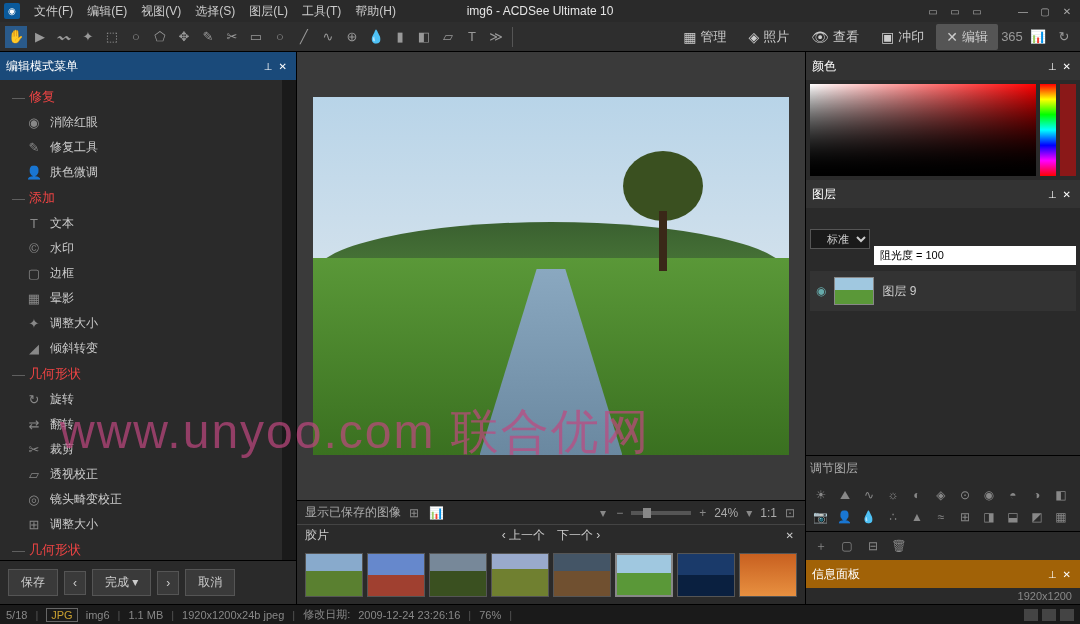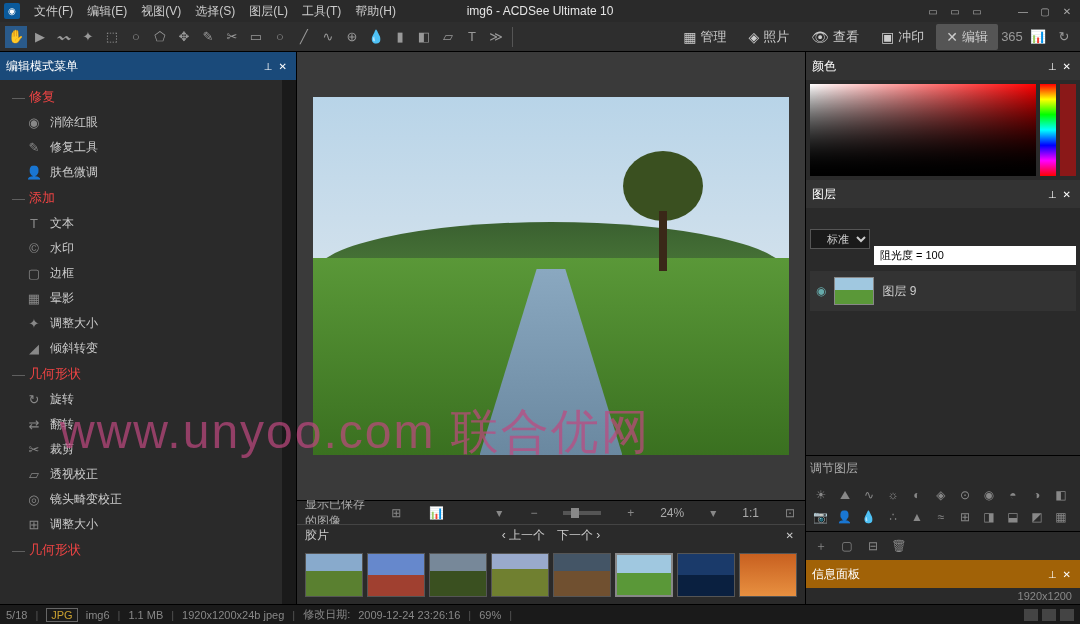--- a/index.html
+++ b/index.html
@@ -45,21 +45,21 @@
 .center { flex:1; background:#3a3a3a; display:flex; flex-direction:column; }
 .canvas { flex:1; display:flex; align-items:center; justify-content:center; background:#3a3a3a; position:relative; }
 .image-view { width:476px; height:358px; position:relative; overflow:hidden; }
 .sky { position:absolute; top:0; left:0; right:0; height:45%; background:linear-gradient(#b8d4e8,#d0e0ec); }
 .hills { position:absolute; top:35%; left:0; right:0; height:15%; background:linear-gradient(#3a6030,#4a7838); border-radius:50% 50% 0 0 / 100% 100% 0 0; }
 .grass { position:absolute; top:45%; left:0; right:0; bottom:0; background:linear-gradient(#5a9838,#3a7020); }
 .stream { position:absolute; top:48%; left:35%; width:30%; bottom:0; background:linear-gradient(#8aa8c0,#6a88a0); clip-path:polygon(40% 0,60% 0,100% 100%,0 100%); }
 .tree { position:absolute; top:15%; right:18%; width:80px; height:120px; }
 .tree-crown { width:80px; height:70px; background:#3a5020; border-radius:50%; }
 .tree-trunk { width:8px; height:60px; background:#3a2818; margin:0 auto; margin-top:-10px; }
-.view-controls { height:24px; background:#2a2a2a; display:flex; align-items:center; padding:0 8px; gap:24px; border-top:1px solid #000; }
+.view-controls { height:24px; background:#2a2a2a; display:flex; align-items:center; padding:0 8px; gap:6px; border-top:1px solid #000; }
 .vc-text { color:#aaa; }
 .vc-icon { color:#888; cursor:pointer; font-size:12px; padding:0 2px; }
 .zoom-slider { width:60px; height:4px; background:#555; position:relative; }
 .zoom-slider::after { content:""; position:absolute; width:8px; height:10px; background:#888; top:-3px; left:20%; }
 .filmstrip-header { height:22px; background:#2a2a2a; display:flex; align-items:center; padding:0 8px; border-top:1px solid #444; }
 .filmstrip-header .nav-center { position:absolute; left:50%; transform:translateX(-50%); display:flex; gap:12px; }
 .filmstrip { height:58px; background:#2a2a2a; display:flex; align-items:center; padding:4px 8px; gap:4px; }
 .thumb { width:58px; height:44px; border:1px solid #555; cursor:pointer; position:relative; overflow:hidden; }
 .thumb.selected { border:2px solid #888; }
 .thumb-img { width:100%; height:100%; }
@@ -245,20 +245,27 @@
           </div>
           <div class="tool-item">
             <span class="ico">⊞</span>
             <span>调整大小</span>
           </div>
           <div class="group-header">几何形状</div>
           <div class="tool-item"></div>
         </div>
       <div class="left-scroll"></div>
     </div>
+    <div class="left-bottom">
+      <span class="btn">保存</span>
+      <span class="nav-btn">‹</span>
+      <span class="btn"><span>完成</span> ▾</span>
+      <span class="nav-btn">›</span>
+      <span class="btn">取消</span>
+    </div>
   </div>
 
   <div class="center">
     <div class="canvas">
       <div class="image-view">
         <div class="sky"></div>
           <div class="hills"></div>
           <div class="grass"></div>
           <div class="stream"></div>
         <div class="tree">
@@ -394,21 +401,21 @@
   <span class="status-item y">JPG</span>
   <span class="status-item">img6</span>
   <span class="status-sep">|</span>
   <span class="status-item">1.1 MB</span>
   <span class="status-sep">|</span>
   <span class="status-item">1920x1200x24b jpeg</span>
   <span class="status-sep">|</span>
   <span class="status-item">修改日期:</span>
   <span class="status-item">2009-12-24 23:26:16</span>
   <span class="status-sep">|</span>
-  <span class="status-item">69%</span>
+  <span class="status-item">76%</span>
   <span class="status-sep">|</span>
   <div class="status-right">
     <div class="corner-box"></div>
     <div class="corner-box"></div>
     <div class="corner-box"></div>
   </div>
 </div>
 
 <div class="watermark">www.unyoo.com 联合优网</div>
 

